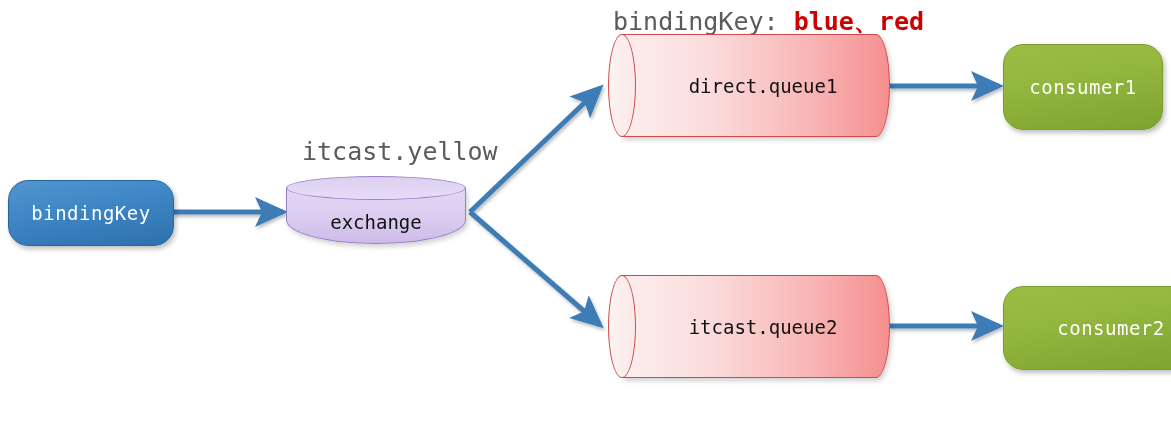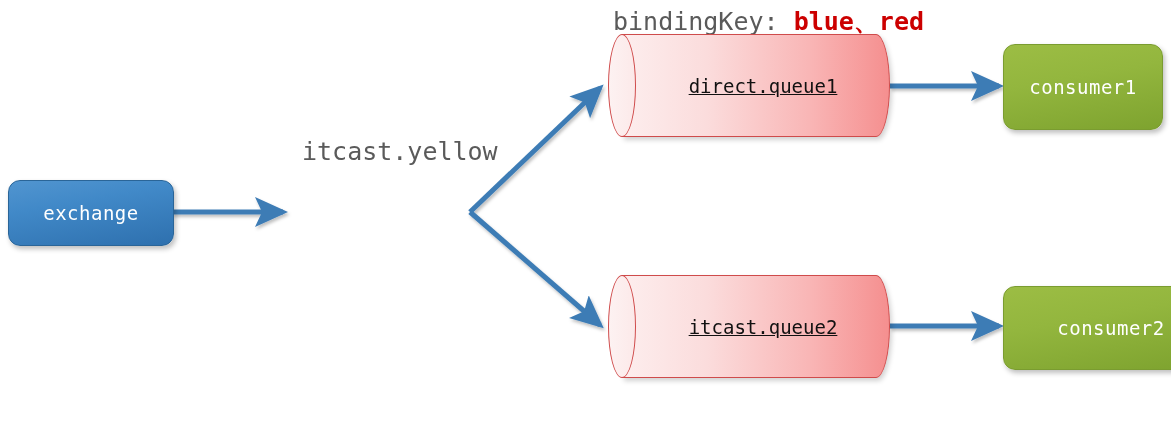--- a/index.html
+++ b/index.html
@@ -14,21 +14,21 @@
     position: relative;
     width: 1171px;
     height: 435px;
     background: #ffffff;
     overflow: hidden;
   }
 
   
   .rbox {
     position: absolute;
-    border-radius: 12px;
+    border-radius: 20px;
     display: flex;
     align-items: center;
     justify-content: center;
     color: #ffffff;
     font-family: "DejaVu Sans Mono", "Liberation Mono", monospace;
     font-size: 19px;
     letter-spacing: 0.5px;
     box-shadow: 2px 3px 5px rgba(0,0,0,0.25);
   }
   .rbox.blue {
@@ -100,21 +100,20 @@
   }
   .hcyl .hlabel {
     position: absolute;
     left: 28px; right: 0; top: 0; bottom: 0;
     display: flex;
     align-items: center;
     justify-content: center;
     font-family: "DejaVu Sans Mono", "Liberation Mono", monospace;
     font-size: 19px;
     color: #111111;
-    text-decoration: underline;
   }
 
   
   .tlabel {
     position: absolute;
     font-family: "DejaVu Sans Mono", "Liberation Mono", monospace;
     font-size: 25px;
     color: #5a5a5a;
     white-space: nowrap;
   }
@@ -153,27 +152,32 @@
 
       <line x1="470" y1="212" x2="600" y2="325" marker-end="url(#ah)"></line>
 
       <line x1="890" y1="86" x2="999" y2="86" marker-end="url(#ah)"></line>
 
       <line x1="890" y1="326" x2="999" y2="326" marker-end="url(#ah)"></line>
     </g>
   </svg>
 
   <div class="rbox blue" style="left:8px; top:180px; width:164px; height:64px;">
-    <span>exchange</span>
+    <span>bindingKey</span>
   </div>
 
   <div class="tlabel" style="left:302px; top:137px;">
     <span>itcast.yellow</span>
   </div>
 
+  <div class="vcyl" style="left:286px; top:176px; width:180px; height:68px;">
+    <div class="body"></div>
+    <div class="top"></div>
+    <div class="vlabel">exchange</div>
+  </div>
 
   <div class="tlabel" style="left:613px; top:5px;">
     <span class="keypart">bindingKey: </span><span class="valpart">blue、red</span>
   </div>
 
   <div class="hcyl" style="left:608px; top:34px; width:282px; height:103px;">
     <div class="hbody"></div>
     <div class="hcap"></div>
     <div class="hlabel">direct.queue1</div>
   </div>

